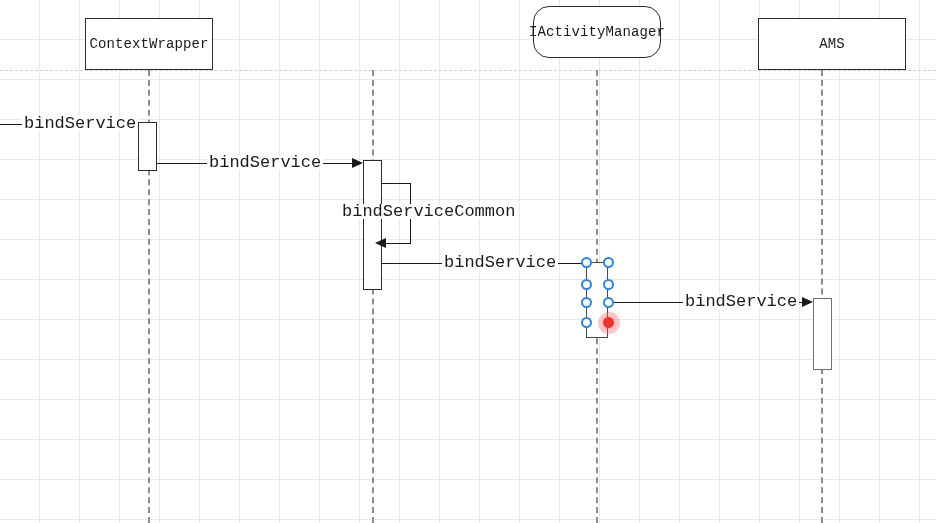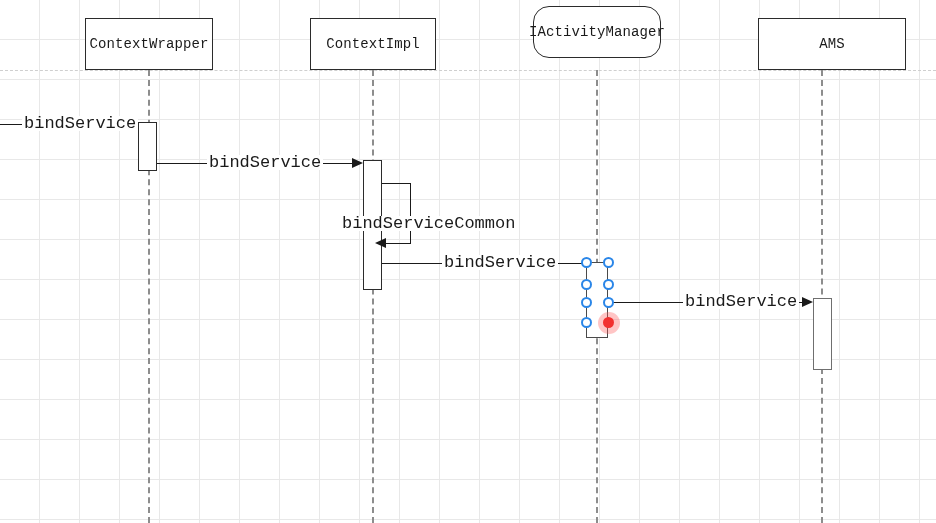--- a/index.html
+++ b/index.html
@@ -124,23 +124,20 @@
   <div class="hdivider" style="top:70px;"></div>
 
   <div class="lifeline-line" style="left:148px; top:70px; height:453px;"></div>
   <div class="lifeline-line" style="left:372px; top:70px; height:453px;"></div>
   <div class="lifeline-line" style="left:596px; top:70px; height:453px;"></div>
   <div class="lifeline-line" style="left:821px; top:70px; height:453px;"></div>
 
   <div class="lifeline-head" style="left:85px; top:18px; width:128px; height:52px;">
     <span>ContextWrapper</span>
   </div>
-  <div class="lifeline-head" style="left:310px; top:18px; width:126px; height:52px;">
-    <span>ContextImpl</span>
-  </div>
   <div class="lifeline-head" style="left:533px; top:6px; width:128px; height:52px;border-radius:16px;">
     <span>IActivityManager</span>
   </div>
   <div class="lifeline-head" style="left:758px; top:18px; width:148px; height:52px;">
     <span>AMS</span>
   </div>
 
   <div class="msg-line" style="left:0px; top:124px; width:127px;"></div>
   <div class="arrow-right" style="left:126px; top:119px;"></div>
   <div class="msg-label" style="left:22px; top:116px;">bindService</div>
@@ -150,21 +147,21 @@
   <div class="msg-line" style="left:157px; top:163px; width:196px;"></div>
   <div class="arrow-right" style="left:352px; top:158px;"></div>
   <div class="msg-label" style="left:207px; top:155px;">bindService</div>
 
   <div class="activation" style="left:363px; top:160px; width:19px; height:130px;"></div>
 
   <div class="msg-line" style="left:382px; top:183px; width:29px;"></div>
   <div class="msg-vline" style="left:410px; top:183px; height:60px;"></div>
   <div class="msg-line" style="left:382px; top:243px; width:29px;"></div>
   <div class="arrow-left" style="left:375px; top:238px;"></div>
-  <div class="msg-label" style="left:340px; top:216px;">bindServiceCommon</div>
+  <div class="msg-label" style="left:340px; top:204px;">bindServiceCommon</div>
 
   <div class="msg-line" style="left:382px; top:263px; width:204px;"></div>
   <div class="msg-label" style="left:442px; top:255px;">bindService</div>
 
   <div class="activation selected-bar" style="left:586px; top:262px; width:22px; height:76px;"></div>
 
   <div class="msg-line" style="left:608px; top:302px; width:196px;"></div>
   <div class="arrow-right" style="left:802px; top:297px;"></div>
   <div class="msg-label" style="left:683px; top:294px;">bindService</div>
 

